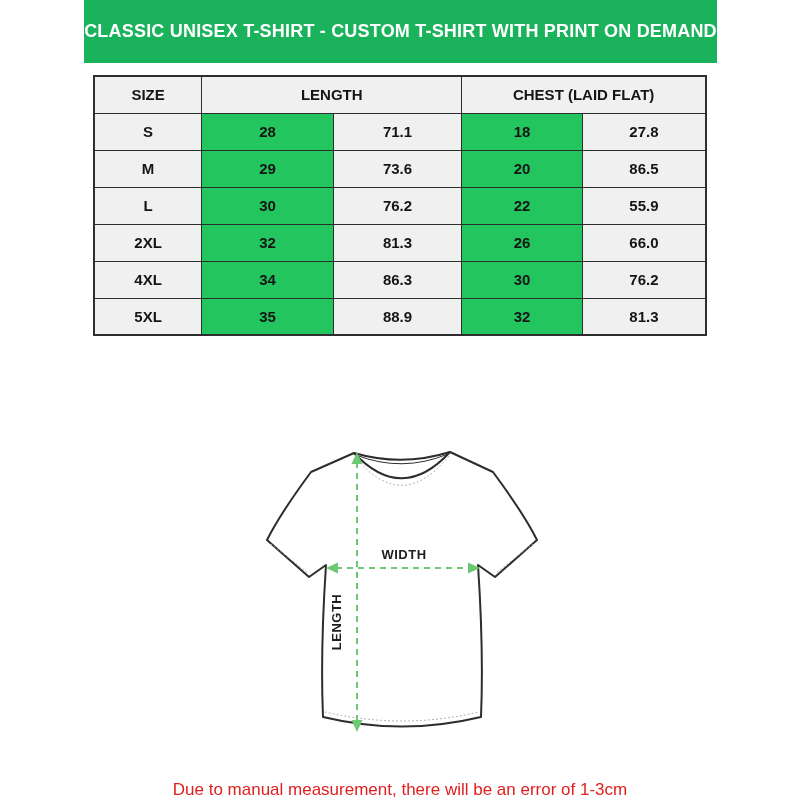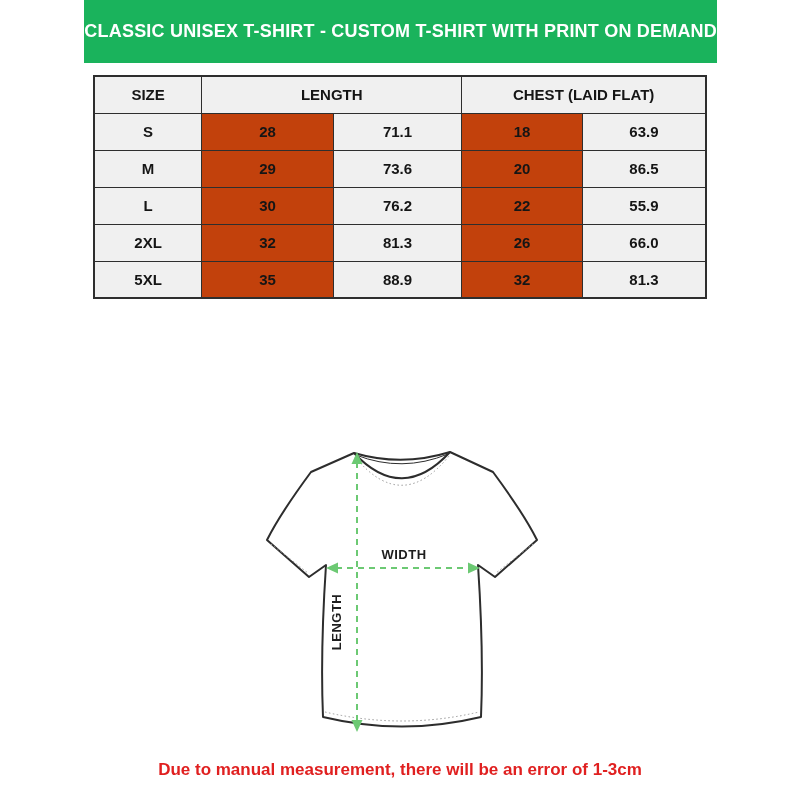--- a/index.html
+++ b/index.html
@@ -5,46 +5,46 @@
   * { margin:0; padding:0; box-sizing:border-box; }
   html,body { background:#ffffff; }
   .page {
     position:relative; width:800px; height:800px; margin:0 auto;
     background:#ffffff; overflow:hidden;
     font-family:"Liberation Sans", sans-serif;
   }
   
   .banner {
     position:absolute; left:84px; top:0; width:633px; height:63px;
-    display:flex; align-items:center; justify-content:flex-end;
+    display:flex; align-items:center; justify-content:center;
   }
   .banner-title {
     color:#ffffff; font-weight:bold; font-size:18px; letter-spacing:0.2px;
     white-space:nowrap; text-align:center;
   }
   
   .chart-wrap { position:absolute; left:93px; top:75px; width:614px; }
   table.size-chart {
     width:614px; border-collapse:collapse; table-layout:fixed;
     border:2px solid #2e2e2e;
     font-size:15px; font-weight:bold; color:#151515;
   }
   table.size-chart th, table.size-chart td {
     border:1.5px solid #2e2e2e; height:37px; text-align:center;
     vertical-align:middle; padding:0;
   }
   .bg-gray { background:#f0f0f0; }
-  .bg-white { background:#c2410c;margin-left:44px; }
+  .bg-white { background:#22c55e;margin-left:44px; }
   
   .diagram { position:absolute; left:244px; top:440px; width:320px; height:320px; }
   .diagram svg { display:block; }
   
   .footer-note {
-    position:absolute; left:0; top:760px; width:800px;
-    text-align:center; font-weight:bold; font-size:17px;
+    position:absolute; left:0; top:780px; width:800px;
+    text-align:center; font-weight:normal; font-size:17px;
   }
 </style>
 </head>
 <body>
 
 <div class="page">
 
   <div class="banner" style="background:#1ab35c;">
     <div class="banner-title" style="color: rgb(255, 255, 255);">CLASSIC UNISEX T-SHIRT - CUSTOM T-SHIRT WITH PRINT ON DEMAND</div>
   </div>
@@ -64,21 +64,21 @@
           <th class="bg-gray" colspan="2">LENGTH</th>
           <th class="bg-gray" colspan="2">CHEST (LAID FLAT)</th>
         </tr>
       </thead>
       <tbody>
           <tr>
             <td class="bg-gray">S</td>
             <td class="bg-white">28</td>
             <td class="bg-gray">71.1</td>
             <td class="bg-white">18</td>
-            <td class="bg-gray">63.9</td>
+            <td class="bg-gray">27.8</td>
           </tr>
           <tr>
             <td class="bg-gray">M</td>
             <td class="bg-white">29</td>
             <td class="bg-gray">73.6</td>
             <td class="bg-white">20</td>
             <td class="bg-gray">86.5</td>
           </tr>
           <tr>
             <td class="bg-gray">L</td>
@@ -86,20 +86,27 @@
             <td class="bg-gray">76.2</td>
             <td class="bg-white">22</td>
             <td class="bg-gray">55.9</td>
           </tr>
           <tr>
             <td class="bg-gray">2XL</td>
             <td class="bg-white">32</td>
             <td class="bg-gray">81.3</td>
             <td class="bg-white">26</td>
             <td class="bg-gray">66.0</td>
+          </tr>
+          <tr>
+            <td class="bg-gray">4XL</td>
+            <td class="bg-white">34</td>
+            <td class="bg-gray">86.3</td>
+            <td class="bg-white">30</td>
+            <td class="bg-gray">76.2</td>
           </tr>
           <tr>
             <td class="bg-gray">5XL</td>
             <td class="bg-white">35</td>
             <td class="bg-gray">88.9</td>
             <td class="bg-white">32</td>
             <td class="bg-gray">81.3</td>
           </tr>
         </tbody>
     </table>

